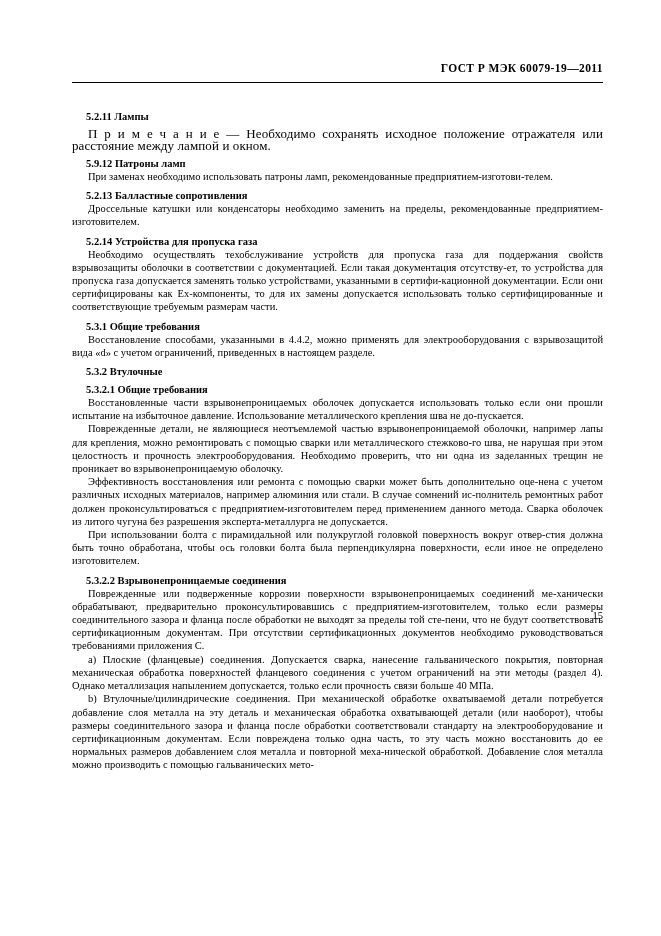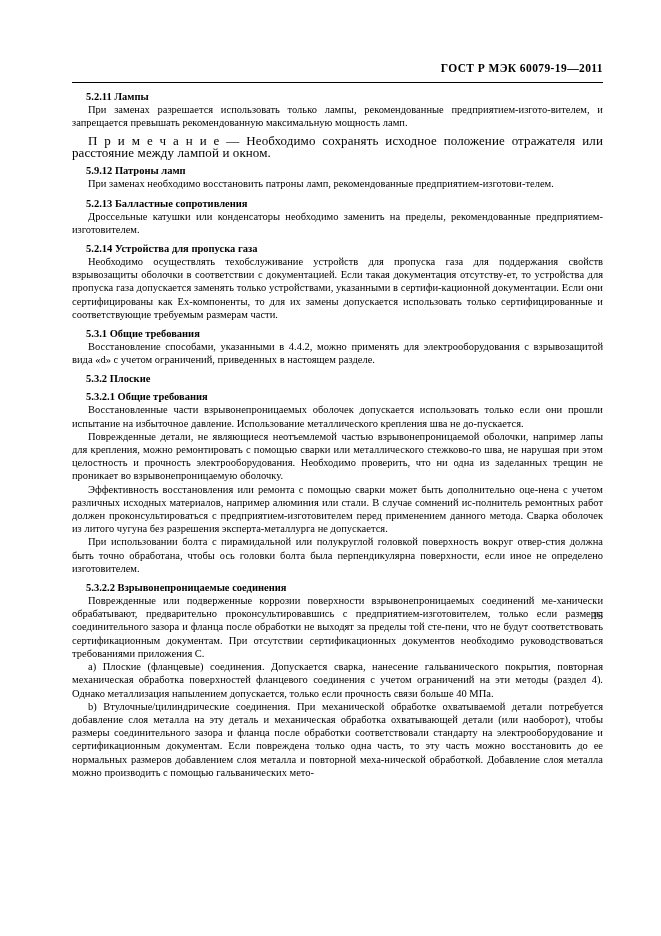--- a/index.html
+++ b/index.html
@@ -33,21 +33,21 @@
   .header-rule {
     position: absolute;
     top: 82px;
     left: 72px;
     right: 58px;
     height: 1px;
     background: #000000;
   }
   .content {
     position: absolute;
-    top: 88px;
+    top: 108px;
     left: 72px;
     width: 531px;
   }
   .h-sub {
     font-size: 10.5px;
     font-weight: bold;
     margin: 7px 0 1px 0;
     text-indent: 14px;
   }
   .h-sub.first {
@@ -80,37 +80,36 @@
 <body>
 
 <div class="page">
 
   <div class="header">ГОСТ Р МЭК 60079-19—2011</div>
   <div class="header-rule"></div>
 
   <div class="content">
 
     <div class="h-sub first">5.2.11  Лампы</div>
-    <p class="body">При заменах разрешается использовать только лампы, рекомендованные предприятием-изгото-вителем, и запрещается превышать рекомендованную максимальную мощность ламп.</p>
     <p class="note">П р и м е ч а н и е — Необходимо сохранять исходное положение отражателя или расстояние между лампой и окном.</p>
 
     <div class="h-sub">5.9.12  Патроны ламп</div>
-    <p class="body">При заменах необходимо восстановить патроны ламп, рекомендованные предприятием-изготови-телем.</p>
+    <p class="body">При заменах необходимо использовать патроны ламп, рекомендованные предприятием-изготови-телем.</p>
 
     <div class="h-sub">5.2.13  Балластные сопротивления</div>
     <p class="body">Дроссельные катушки или конденсаторы необходимо заменить на пределы, рекомендованные предприятием-изготовителем.</p>
 
     <div class="h-sub">5.2.14  Устройства для пропуска газа</div>
     <p class="body">Необходимо осуществлять техобслуживание устройств для пропуска газа для поддержания свойств взрывозащиты оболочки в соответствии с документацией. Если такая документация отсутству-ет, то устройства для пропуска газа допускается заменять только устройствами, указанными в сертифи-кационной документации. Если они сертифицированы как Ex-компоненты, то для их замены допускается использовать только сертифицированные и соответствующие требуемым размерам части.</p>
 
 
     <div class="h-sub">5.3.1  Общие требования</div>
     <p class="body">Восстановление способами, указанными в 4.4.2, можно применять для электрооборудования с взрывозащитой вида «d» с учетом ограничений, приведенных в настоящем разделе.</p>
 
-    <div class="h-sub">5.3.2  Плоские</div>
+    <div class="h-sub">5.3.2  Втулочные</div>
 
     <div class="h-sub">5.3.2.1  Общие требования</div>
     <p class="body">Восстановленные части взрывонепроницаемых оболочек допускается использовать только если они прошли испытание на избыточное давление. Использование металлического крепления шва не до-пускается.</p>
     <p class="body">Поврежденные детали, не являющиеся неотъемлемой частью взрывонепроницаемой оболочки, например лапы для крепления, можно ремонтировать с помощью сварки или металлического стежково-го шва, не нарушая при этом целостность и прочность электрооборудования. Необходимо проверить, что ни одна из заделанных трещин не проникает во взрывонепроницаемую оболочку.</p>
     <p class="body">Эффективность восстановления или ремонта с помощью сварки может быть дополнительно оце-нена с учетом различных исходных материалов, например алюминия или стали. В случае сомнений ис-полнитель ремонтных работ должен проконсультироваться с предприятием-изготовителем перед применением данного метода. Сварка оболочек из литого чугуна без разрешения эксперта-металлурга не допускается.</p>
     <p class="body">При использовании болта с пирамидальной или полукруглой головкой поверхность вокруг отвер-стия должна быть точно обработана, чтобы ось головки болта была перпендикулярна поверхности, если иное не определено изготовителем.</p>
 
     <div class="h-sub">5.3.2.2  Взрывонепроницаемые соединения</div>
     <p class="body">Поврежденные или подверженные коррозии поверхности взрывонепроницаемых соединений ме-ханически обрабатывают, предварительно проконсультировавшись с предприятием-изготовителем, только если размеры соединительного зазора и фланца после обработки не выходят за пределы той сте-пени, что не будут соответствовать сертификационным документам. При отсутствии сертификационных документов необходимо руководствоваться требованиями приложения С.</p>
     <p class="body">а) Плоские (фланцевые) соединения. Допускается сварка, нанесение гальванического покрытия, повторная механическая обработка поверхностей фланцевого соединения с учетом ограничений на эти методы (раздел 4). Однако металлизация напылением допускается, только если прочность связи больше 40 МПа.</p>

